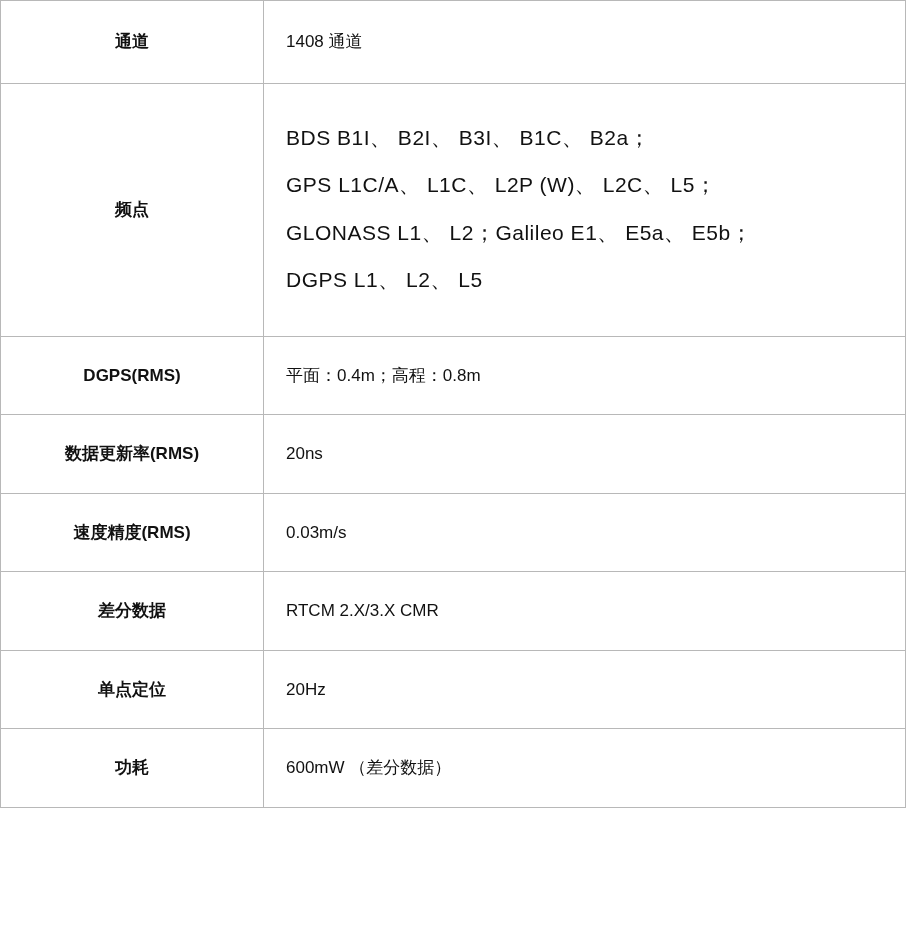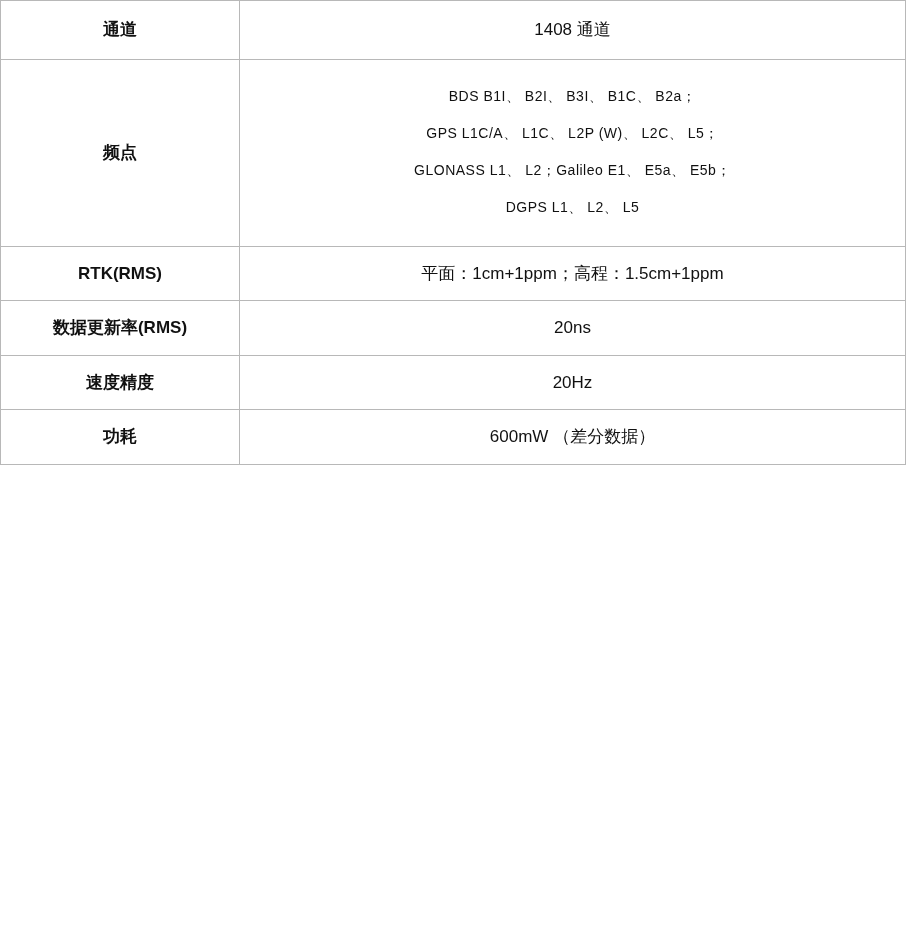--- a/index.html
+++ b/index.html
@@ -13,46 +13,45 @@
     font-family: "Liberation Sans", "DejaVu Sans", sans-serif;
     color: #111111;
   }
   .spec-table {
     width: 906px;
     border-collapse: collapse;
     table-layout: fixed;
   }
   .spec-table td {
     border: 1px solid #b8b8b8;
-    padding: 0;
+    padding: 12px;
     vertical-align: middle;
   }
   .spec-table tr > td:first-child {
     width: 238px;
     text-align: center;
     font-weight: bold;
     font-size: 17px;
   }
   .spec-table tr > td:last-child {
-    text-align: center;
     font-size: 17px;
   }
   .cell-inner {
     padding: 14px 10px;
     line-height: 1.5;
   }
   .label-inner {
     padding: 14px 6px;
   }
   .freq-cell .cell-inner {
     padding: 18px 10px 20px 10px;
   }
   .freq-line {
     padding: 8px 0;
-    font-size: 14px;
+    font-size: 21px;
     letter-spacing: 0.5px;
   }
   .row-channel td .cell-inner { padding: 16px 10px; }
 </style>
 </head>
 <body>
 
 <table class="spec-table">
   <tbody>
     <tr class="row-channel">
@@ -72,46 +71,62 @@
         <div class="cell-inner">
           <div class="freq-line">BDS   B1I、 B2I、 B3I、 B1C、 B2a；</div>
           <div class="freq-line">GPS   L1C/A、 L1C、 L2P (W)、 L2C、 L5；</div>
           <div class="freq-line">GLONASS   L1、 L2；Galileo E1、 E5a、 E5b；</div>
           <div class="freq-line">DGPS   L1、 L2、 L5</div>
         </div>
       </td>
     </tr>
 
 
-
     <tr>
       <td>
-        <div class="cell-inner label-inner">RTK(RMS)</div>
+        <div class="cell-inner label-inner">DGPS(RMS)</div>
       </td>
       <td>
-        <div class="cell-inner">平面：1cm+1ppm；高程：1.5cm+1ppm</div>
+        <div class="cell-inner">平面：0.4m；高程：0.8m</div>
       </td>
     </tr>
+
 
 
     <tr>
       <td>
         <div class="cell-inner label-inner">数据更新率(RMS)</div>
       </td>
       <td>
         <div class="cell-inner">20ns</div>
       </td>
     </tr>
 
-
+    <tr>
+      <td>
+        <div class="cell-inner label-inner">速度精度(RMS)</div>
+      </td>
+      <td>
+        <div class="cell-inner">0.03m/s</div>
+      </td>
+    </tr>
 
 
     <tr>
       <td>
-        <div class="cell-inner label-inner">速度精度</div>
+        <div class="cell-inner label-inner">差分数据</div>
+      </td>
+      <td>
+        <div class="cell-inner">RTCM 2.X/3.X CMR</div>
+      </td>
+    </tr>
+
+    <tr>
+      <td>
+        <div class="cell-inner label-inner">单点定位</div>
       </td>
       <td>
         <div class="cell-inner">20Hz</div>
       </td>
     </tr>
 
     <tr>
       <td>
         <div class="cell-inner label-inner">功耗</div>
       </td>

